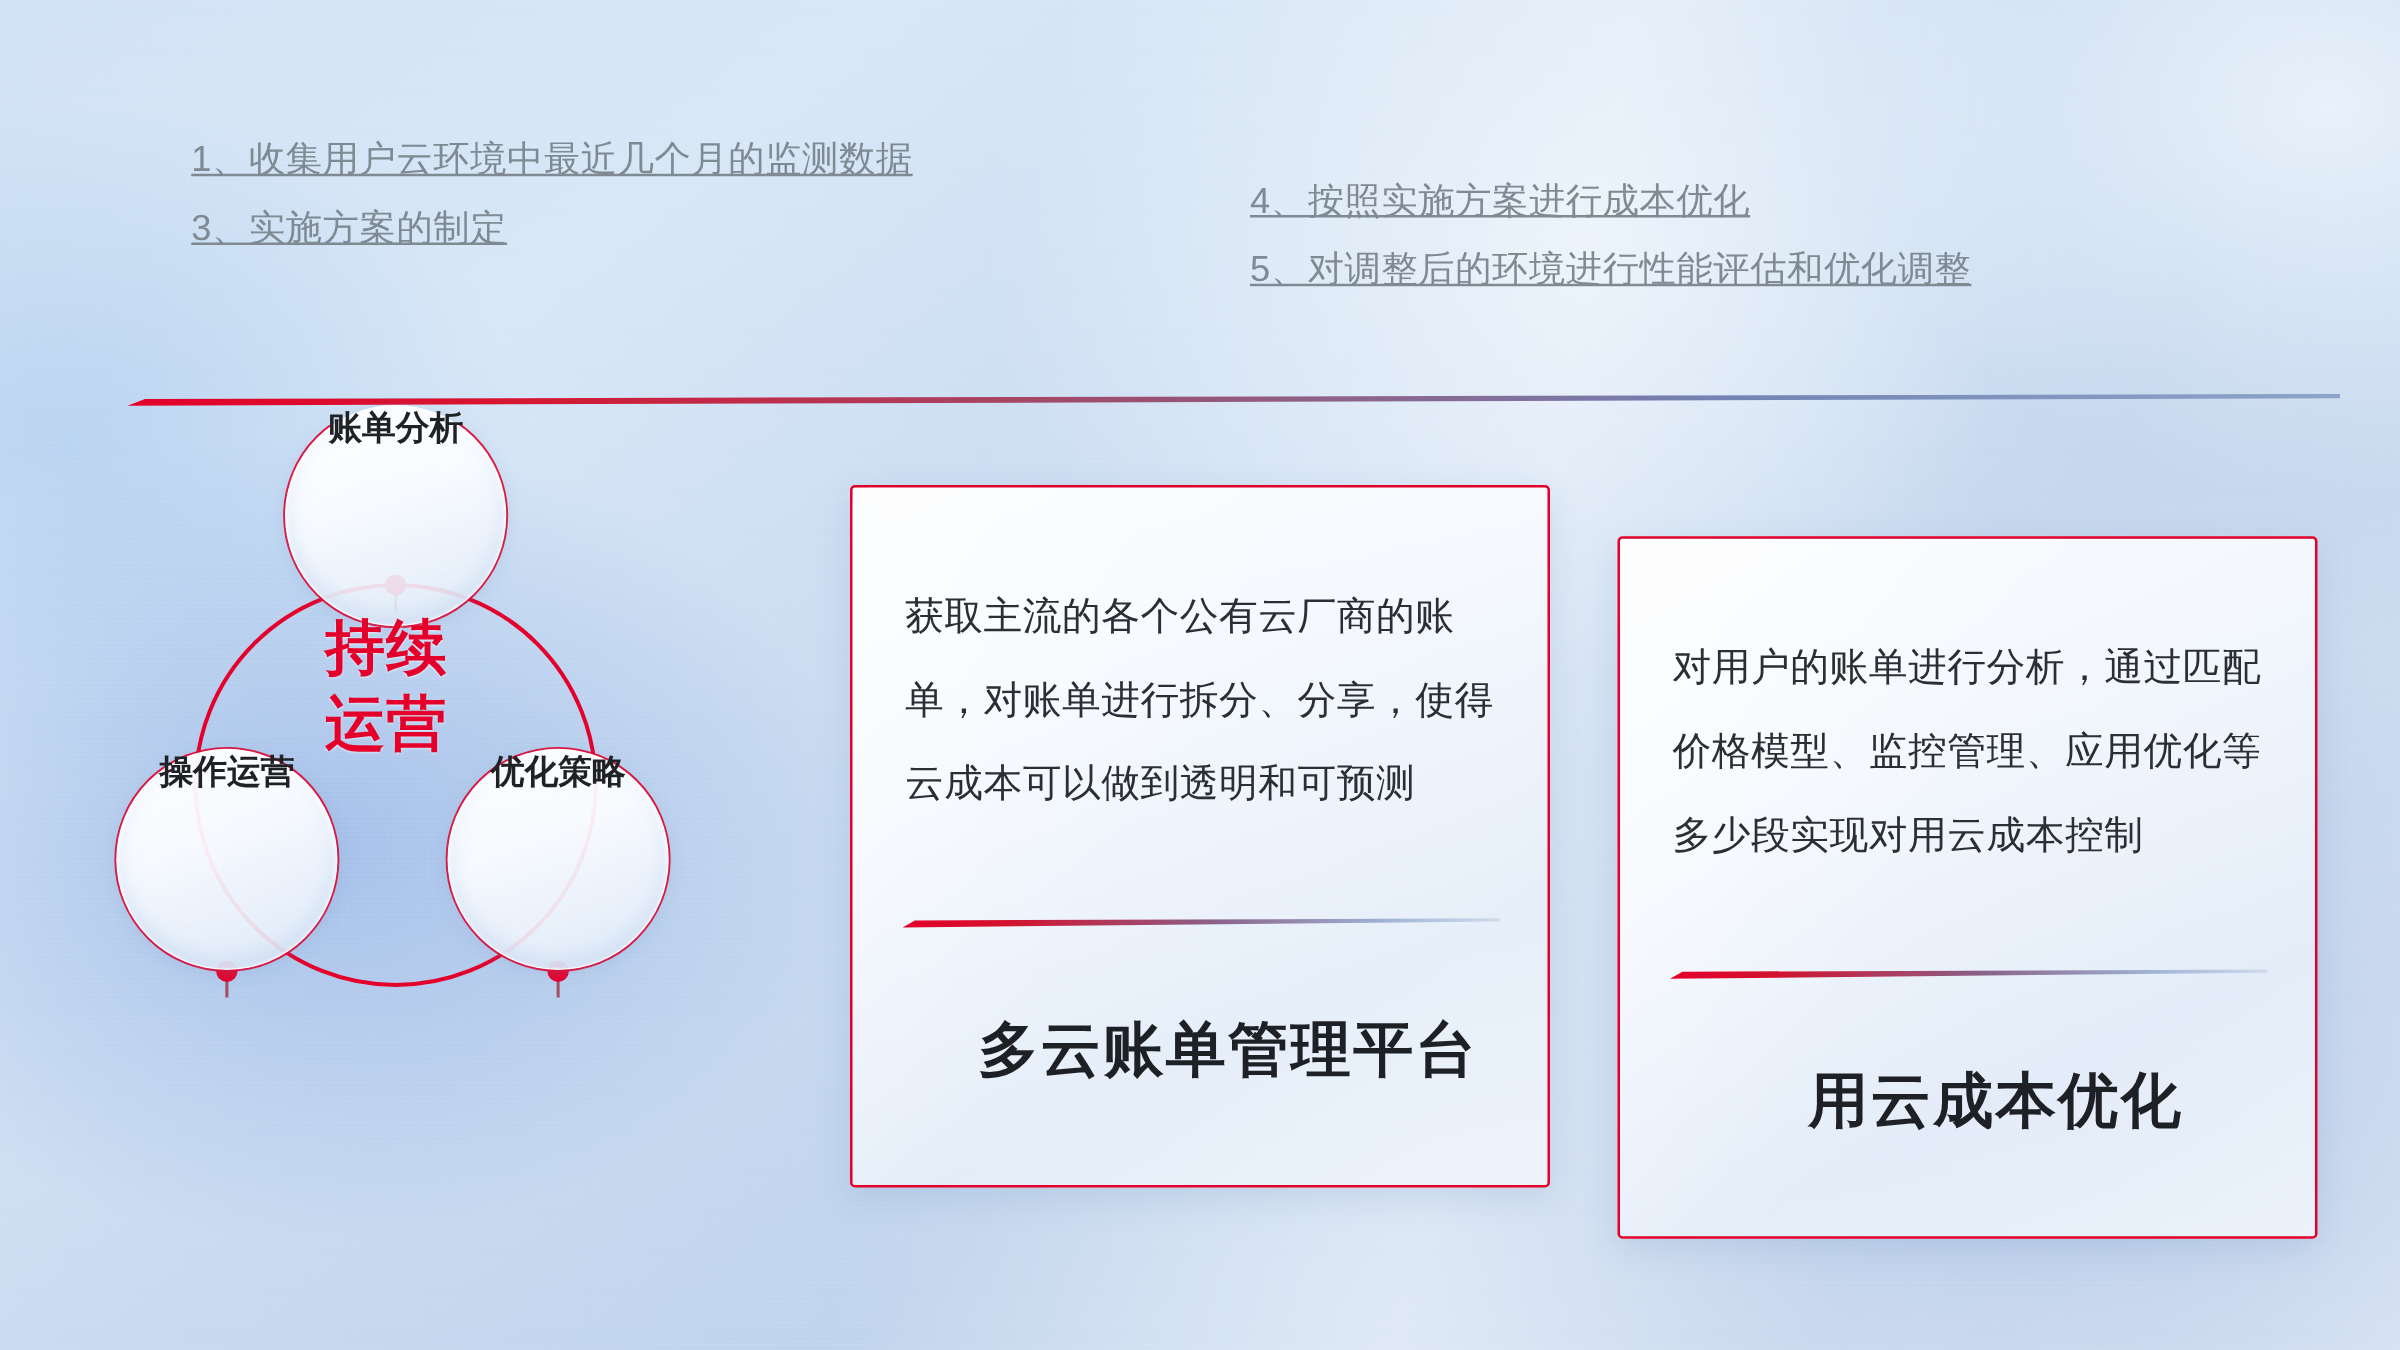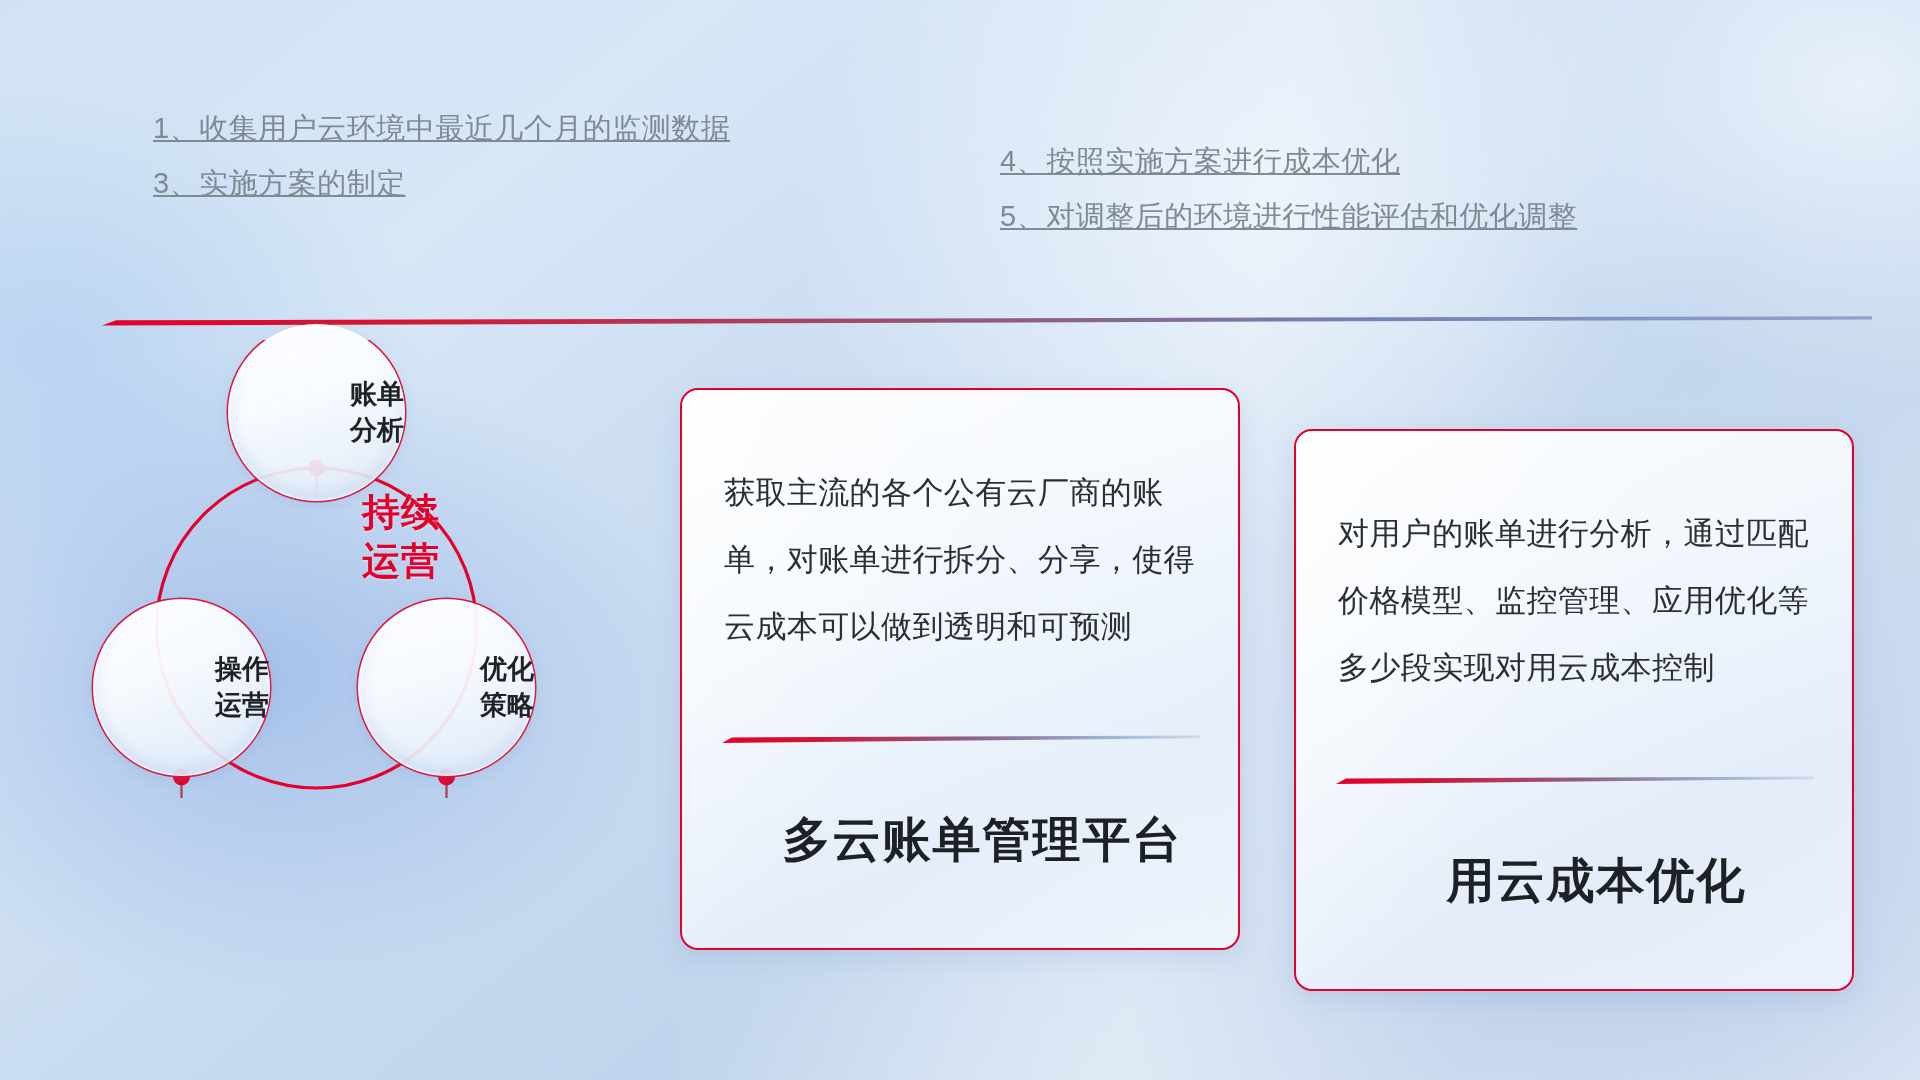--- a/index.html
+++ b/index.html
@@ -74,22 +74,22 @@
     position: absolute;
     left: 70px;
     top: 340px;
     width: 560px;
     height: 600px;
   }
   .bubble {
     position: absolute;
     border-radius: 50%;
     display: flex;
-    flex-direction: column;
-    align-items: flex-end;
+    flex-direction: row;
+    align-items: flex-start;
     justify-content: center;
     text-align: center;
     font-weight: bold;
     font-size: 27px;
     line-height: 1.3;
     color: #1f2124;
     background:
       linear-gradient(160deg, rgba(255,255,255,0.97) 0%, rgba(250,252,255,0.94) 42%, rgba(226,236,248,0.88) 100%);
     box-shadow:
       inset 0 2px 5px rgba(255,255,255,0.95),
@@ -99,36 +99,36 @@
   }
   #bubble-top   { left: 158px; top: -16px;  width: 177px; height: 177px; }
   #bubble-left  { left: 23px;  top: 259px;  width: 177px; height: 177px; font-family: Liberation Serif, serif; }
   #bubble-right { left: 288px; top: 259px;  width: 177px; height: 177px; }
 
   #center-label {
     position: absolute;
     left: 190px;
     top: 148px;
     width: 180px;
-    text-align: right;
+    text-align: left;
     color: #e4002b;
     font-weight: bold;
-    font-size: 38px;
+    font-size: 48px;
     line-height: 1.28;
     letter-spacing: 1px;
     text-shadow: 0 1px 2px rgba(255,255,255,0.6);
   }
 
   
   .card {
     position: absolute;
     top: 388px;
     width: 560px;
     height: 562px;
-    border-radius: 18px;
+    border-radius: 4px;
     border: 2px solid #e4002b;
     background:
       linear-gradient(155deg, rgba(255,255,255,0.92) 0%, rgba(248,251,255,0.9) 35%, rgba(232,240,250,0.88) 72%, rgba(239,245,252,0.9) 100%);
     box-shadow: 0 8px 26px rgba(104,138,186,0.20);
     overflow: hidden;
   }
   .card::before {
     content: "";
     position: absolute;
     inset: 0;

